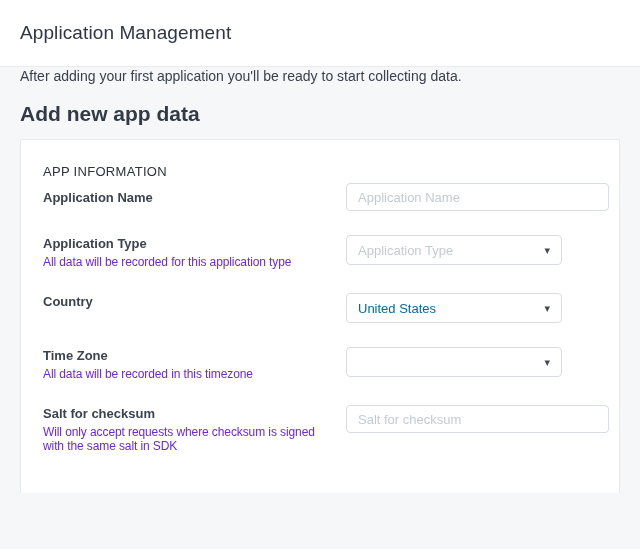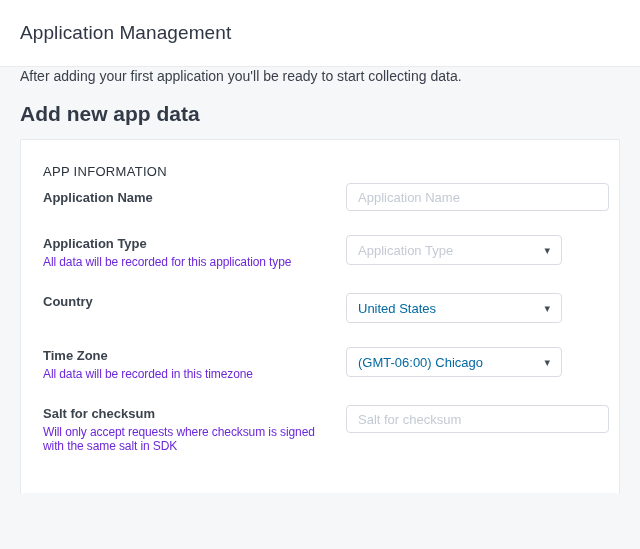--- a/index.html
+++ b/index.html
@@ -147,21 +147,20 @@
       </div>
     </div>
 
     <div class="row">
       <div class="labels">
         <div class="field-label">Time Zone</div>
         <div class="field-desc">All data will be recorded in this timezone</div>
       </div>
       <div class="control">
         <div class="select">
-          <span class="select-value">(GMT-06:00) Chicago</span>
           <span class="caret">▾</span>
         </div>
       </div>
     </div>
 
     <div class="row">
       <div class="labels">
         <div class="field-label">Salt for checksum</div>
         <div class="field-desc">Will only accept requests where checksum is signed with the same salt in SDK</div>
       </div>

